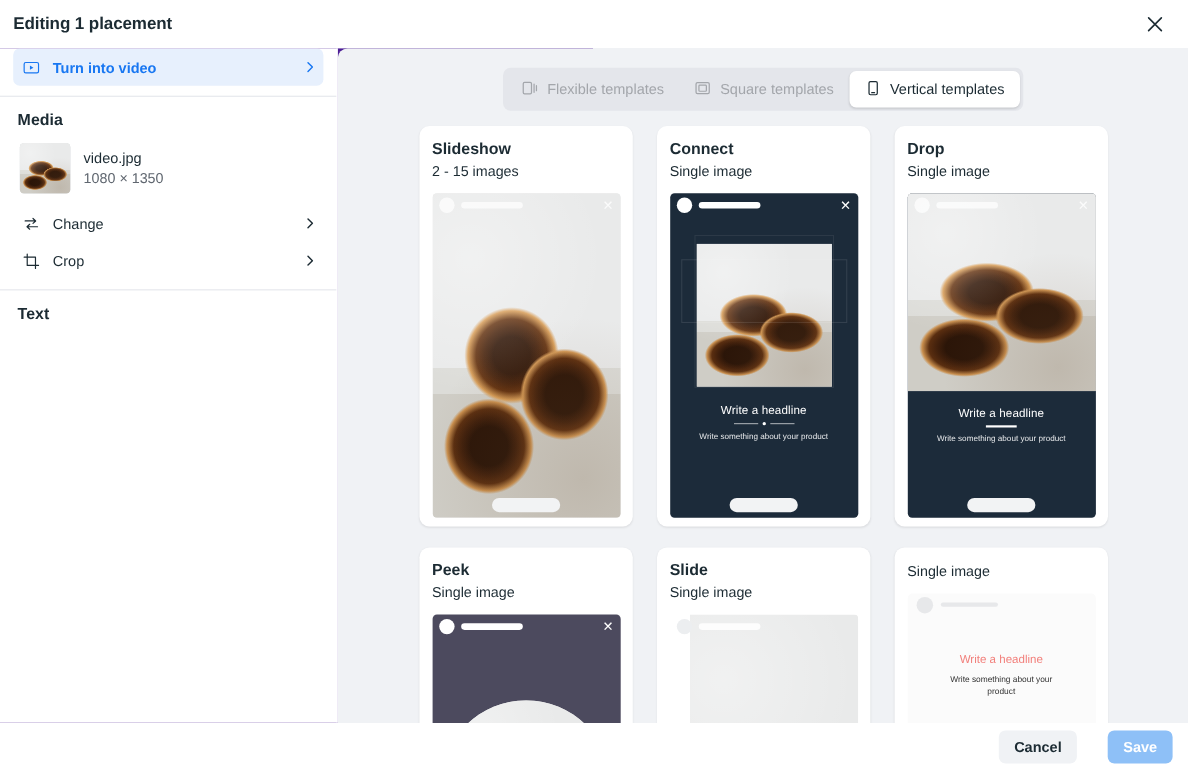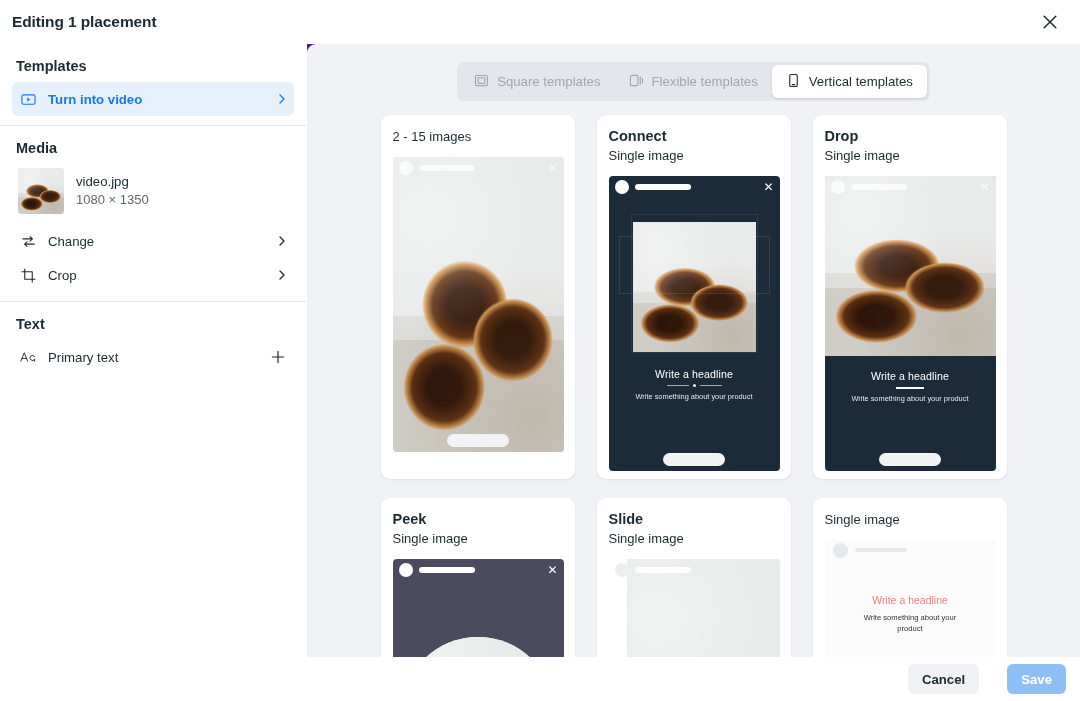--- a/index.html
+++ b/index.html
@@ -202,21 +202,20 @@
     <button class="close-btn">
       <svg width="16" height="16" viewBox="0 0 16 16">
         <path d="M2.2 2.2 L13.8 13.8 M13.8 2.2 L2.2 13.8" stroke="#1c2b33" stroke-width="1.5" fill="none" stroke-linecap="round"></path>
       </svg>
     </button>
   </div>
 
   <div class="sidebar">
 
     <div class="section">
-      <div class="section-title">Templates</div>
       <div class="row active">
         <span class="row-icon">
           <svg width="15" height="15" viewBox="0 0 16 16">
             <rect x="1" y="3" width="14" height="10" rx="1.6" fill="none" stroke="#1877f2" stroke-width="1.2"></rect>
             <path d="M6.6 5.9 L10 8 L6.6 10.1 Z" fill="#1877f2"></path>
           </svg>
         </span>
         <span class="row-label">Turn into video</span>
         <span class="row-chev">
           <svg width="12" height="12" viewBox="0 0 12 12">
@@ -268,78 +267,65 @@
               <path d="M4 2 L8 6 L4 10" fill="none" stroke="#1c2b33" stroke-width="1.3" stroke-linecap="round" stroke-linejoin="round"></path>
             </svg>
         </span>
       </div>
     </div>
 
     <div class="section-divider"></div>
 
     <div class="section">
       <div class="section-title">Text</div>
-      <div class="row">
-        <span class="row-icon">
-          <svg width="17" height="14" viewBox="0 0 20 14">
-            <path d="M1 12 L5 2 L9 12 M2.4 8.8 H7.6" fill="none" stroke="#1c2b33" stroke-width="1.1" stroke-linecap="round" stroke-linejoin="round"></path>
-            <path d="M17.2 6.6 a2.9 2.9 0 1 0 0 3 V12" fill="none" stroke="#1c2b33" stroke-width="1.1" stroke-linecap="round" stroke-linejoin="round"></path>
-          </svg>
-        </span>
-        <span class="row-label">Primary text</span>
-        <span class="plus-btn">
-          <svg width="14" height="14" viewBox="0 0 14 14">
-            <path d="M7 1.4 V12.6 M1.4 7 H12.6" stroke="#1c2b33" stroke-width="1.2" stroke-linecap="round"></path>
-          </svg>
-        </span>
-      </div>
     </div>
   </div>
 
   <div class="right">
 
     <div class="tabs-wrap">
       <div class="tabs">
+
+        <div class="tab">
+          <span>
+            <svg width="15" height="15" viewBox="0 0 16 16">
+              <rect x="1.5" y="2.5" width="8" height="11" rx="1.3" fill="none" stroke="#a3a6ab" stroke-width="1.2"></rect>
+              <path d="M12 4 V12 M14.3 5.6 V10.4" stroke="#a3a6ab" stroke-width="1.2" stroke-linecap="round"></path>
+            </svg>
+          </span>
+          <span>Flexible templates</span>
+        </div>
 
         <div class="tab">
           <span>
             <svg width="15" height="15" viewBox="0 0 16 16">
               <rect x="1.6" y="2.6" width="12.8" height="10.8" rx="1.4" fill="none" stroke="#a3a6ab" stroke-width="1.2"></rect>
               <rect x="4.4" y="5" width="7.2" height="6" rx="0.8" fill="none" stroke="#a3a6ab" stroke-width="1.2"></rect>
             </svg>
           </span>
           <span>Square templates</span>
         </div>
 
-        <div class="tab">
-          <span>
-            <svg width="15" height="15" viewBox="0 0 16 16">
-              <rect x="1.5" y="2.5" width="8" height="11" rx="1.3" fill="none" stroke="#a3a6ab" stroke-width="1.2"></rect>
-              <path d="M12 4 V12 M14.3 5.6 V10.4" stroke="#a3a6ab" stroke-width="1.2" stroke-linecap="round"></path>
-            </svg>
-          </span>
-          <span>Flexible templates</span>
-        </div>
-
         <div class="tab selected">
           <span>
             <svg width="15" height="15" viewBox="0 0 16 16">
               <rect x="4" y="1.6" width="8" height="12.8" rx="1.4" fill="none" stroke="#1c2b33" stroke-width="1.2"></rect>
               <path d="M6.6 12.4 H9.4" stroke="#1c2b33" stroke-width="1.1" stroke-linecap="round"></path>
             </svg>
           </span>
           <span>Vertical templates</span>
         </div>
 
       </div>
     </div>
 
     <div class="grid">
 
       <div class="card v-slideshow">
+        <div class="card-title">Slideshow</div>
         <div class="card-sub">2 - 15 images</div>
         <div class="prev">
           <div class="prev-photo photo"></div>
           <div class="prev-topbar ghost">
             <span class="av"></span>
             <span class="namebar"></span>
             <span class="px">✕</span>
           </div>
           <div class="prev-cta"></div>
         </div>

